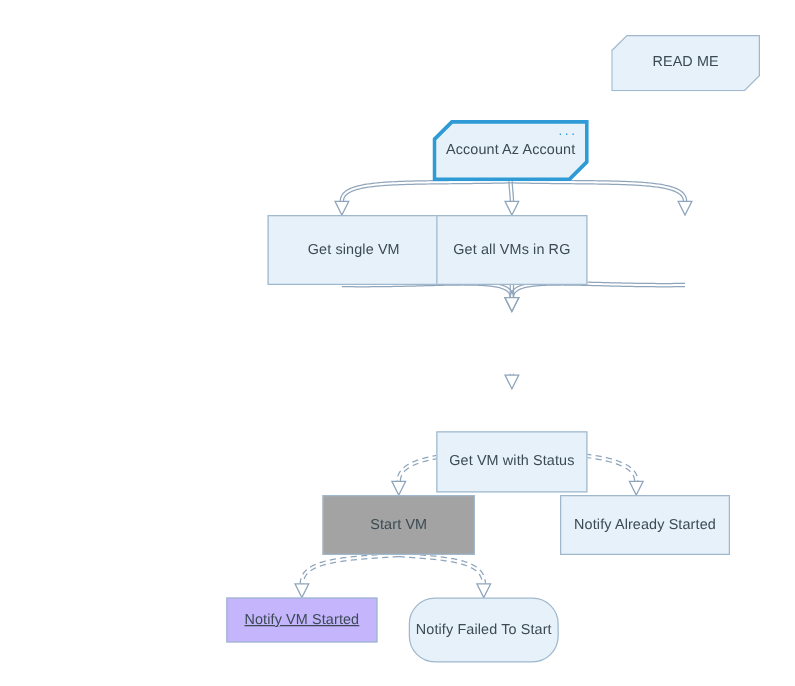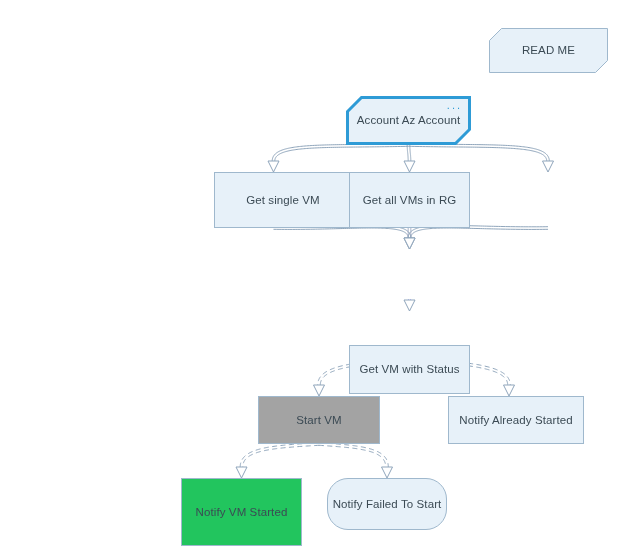--- a/index.html
+++ b/index.html
@@ -174,21 +174,21 @@
   </div>
 
   <div class="node" id="node-start-vm" style="left: 258px; top: 396px; width: 122px; height: 48px; background: #a3a3a3; border-color: rgb(159, 184, 205);">
     <span class="node-label">Start VM</span>
   </div>
 
   <div class="node" id="node-notify-already-started" style="left: 448px; top: 396px; width: 136px; height: 48px; background: rgb(231, 241, 249); border-color: rgb(159, 184, 205);">
     <span class="node-label">Notify Already Started</span>
   </div>
 
-  <div class="node" id="node-notify-vm-started" style="left: 181px; top: 478px; width: 121px; height: 68px; background: #22c55e; border-color: rgb(159, 184, 205);">
+  <div class="node" id="node-notify-vm-started" style="left: 181px; top: 478px; width: 121px; height: 36px; background: #c4b5fd; border-color: rgb(159, 184, 205); text-decoration: underline;">
     <span class="node-label">Notify VM Started</span>
   </div>
 
   <div class="node" id="node-notify-failed-to-start" style="left: 327px; top: 478px; width: 120px; height: 52px; background: rgb(231, 241, 249); border-color: rgb(159, 184, 205); border-radius: 21px;">
     <span class="node-label">Notify Failed To Start</span>
   </div>
 
 </div>
 
 </body></html>

